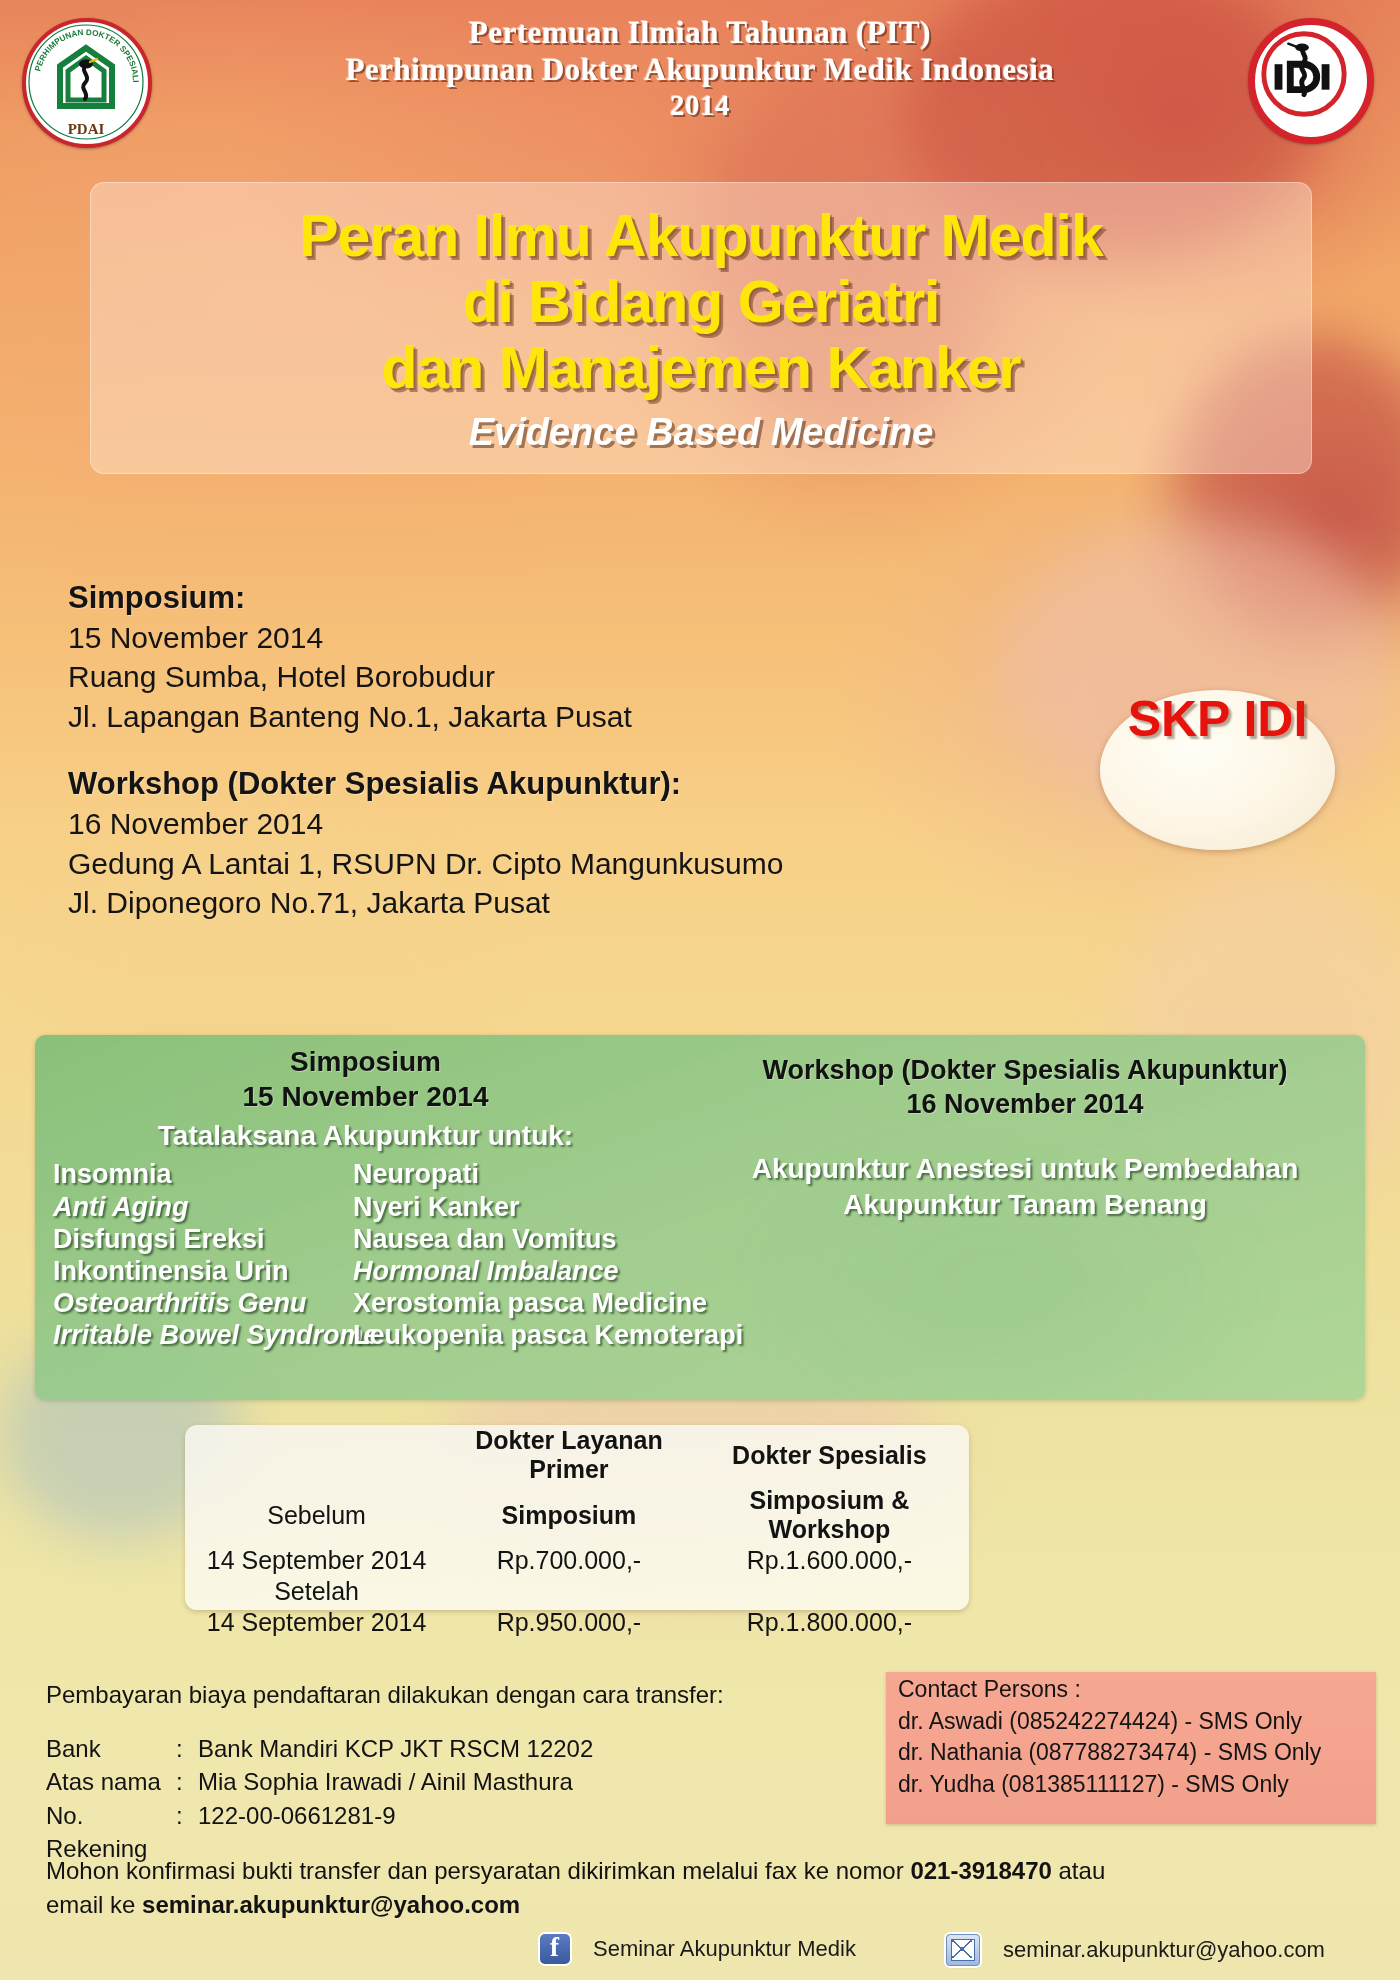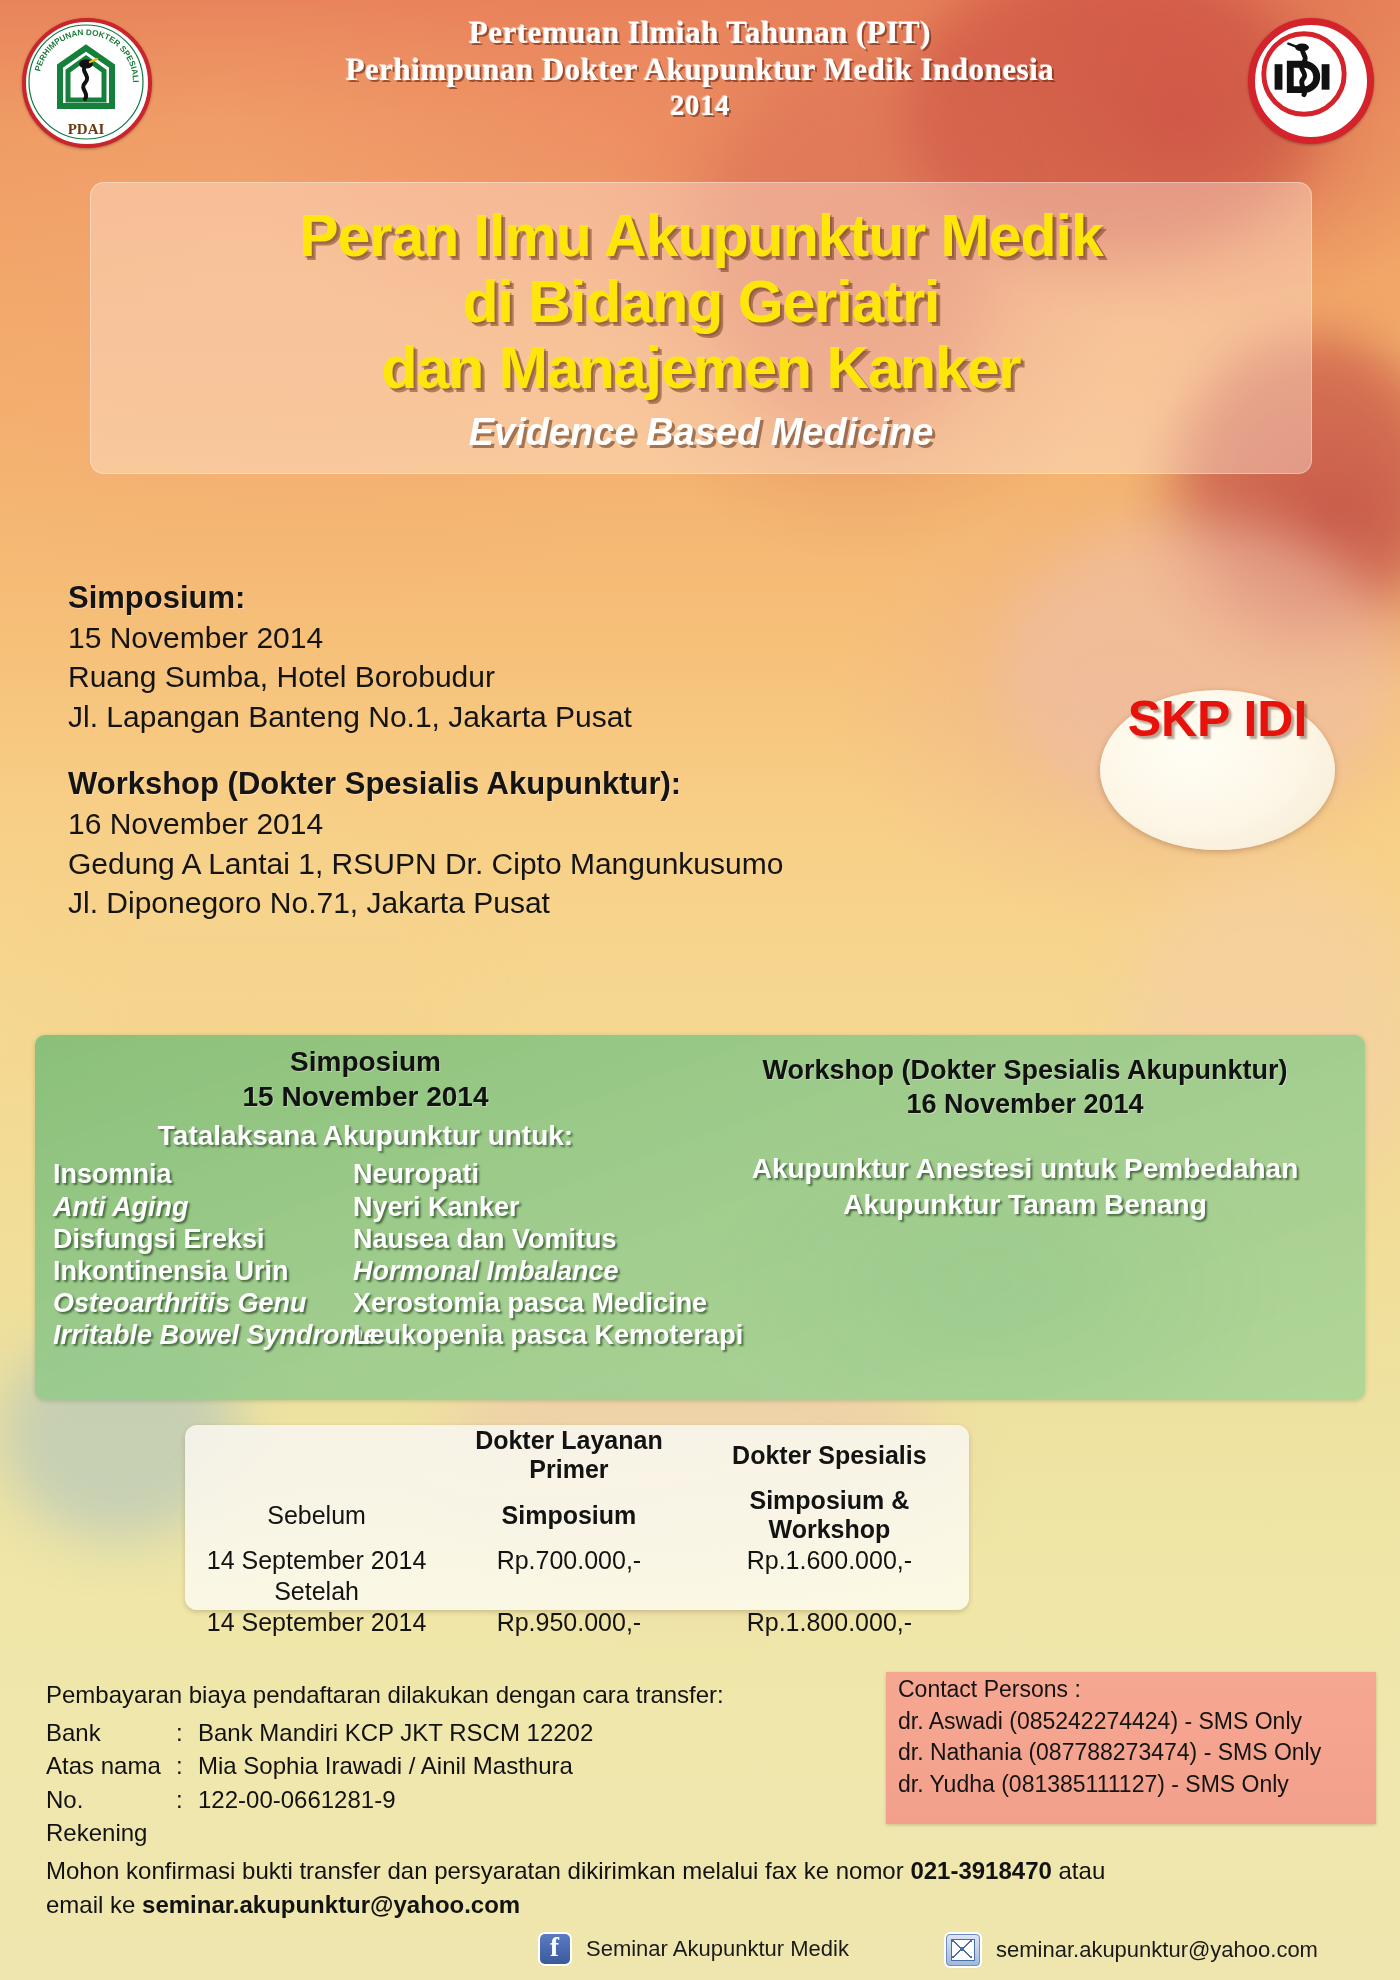--- a/index.html
+++ b/index.html
@@ -115,34 +115,34 @@
   .p-hdr{font-weight:bold;}
   .c1{width:245px;text-align:center;}
   .c2{width:225px;text-align:center;}
   .c3{width:260px;text-align:center;}
 
   
   .pay{position:absolute;left:46px;top:1678px;width:700px;color:#121212;font-size:24px;line-height:1.40;}
   .pay-row{display:flex;}
   .pay-k{width:130px;}
   .pay-c{width:22px;}
-  .pay-intro{margin-bottom:4px;}
+  .pay-intro{margin-bottom:20px;}
 
   .contact{
     position:absolute;left:886px;top:1672px;width:490px;height:152px;
     background:linear-gradient(180deg,#f6a792,#f2a08b);
     box-shadow:0 1px 3px rgba(120,70,50,.28);padding:2px 10px 0 12px;box-sizing:border-box;
   }
   .contact div{font-size:23px;color:#141414;line-height:1.38;}
 
   .note{position:absolute;left:46px;top:1854px;width:1320px;color:#121212;font-size:24px;line-height:1.42;}
   .note b{font-weight:bold;}
 
   .social{position:absolute;left:540px;top:1932px;width:820px;height:40px;}
-  .soc{position:absolute;display:flex;align-items:center;gap:16px;}
+  .soc{position:absolute;display:flex;align-items:center;gap:23px;}
   .soc .lbl{font-size:22px;color:#1a1a1a;}
   .fb{width:30px;height:30px;border-radius:5px;background:linear-gradient(180deg,#5b7bc4,#3a5a9b);
      box-shadow:0 0 0 2px #fff, 0 1px 2px rgba(0,0,0,.35);position:relative;}
   .fb::after{content:"f";position:absolute;left:10px;top:-2px;color:#fff;font-weight:bold;
      font-family:"Liberation Serif",serif;font-size:27px;}
   .mail{width:32px;height:30px;border-radius:4px;background:linear-gradient(180deg,#dbe6f5,#9fb9dd);
      box-shadow:0 0 0 2px #fff, 0 1px 2px rgba(0,0,0,.3);position:relative;border:1px solid #6d8fc0;}
   .mail::before{content:"";position:absolute;left:4px;top:4px;right:4px;bottom:4px;background:#fff;border:1px solid #4a6ea8;}
   .mail::after{content:"";position:absolute;left:5px;top:5px;width:20px;height:18px;
      background:

